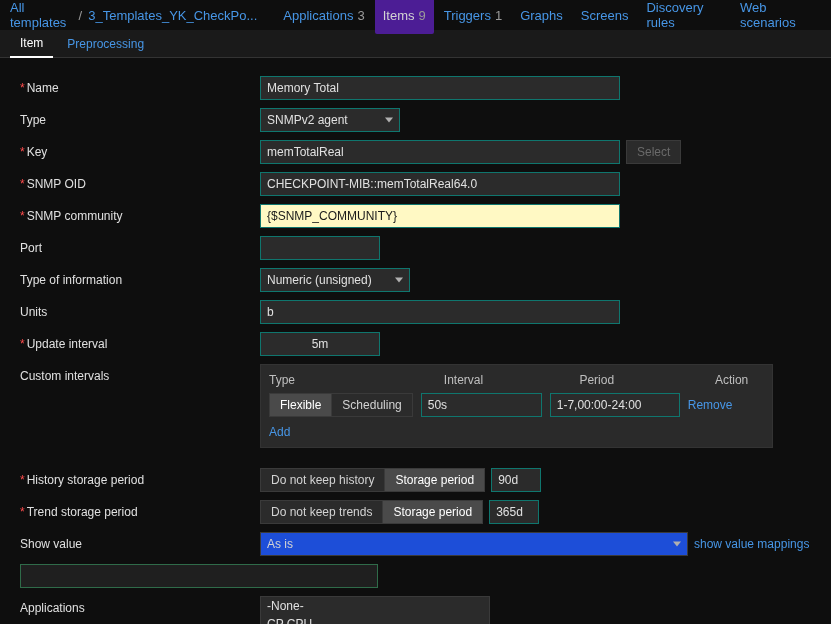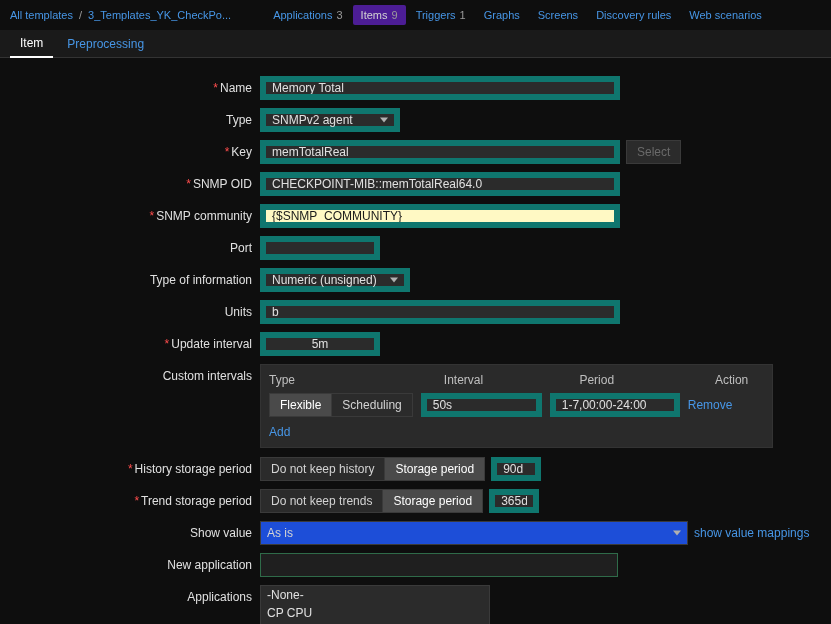--- a/index.html
+++ b/index.html
@@ -12,22 +12,22 @@
     overflow: hidden;
   }
   a, .link { color: #4796e6; text-decoration: none; cursor: pointer; }
 
   
   .topbar {
     height: 30px;
     display: flex; align-items: center;
     padding: 0 10px;
     background: #0e0e0e;
-    gap: 16px;
-    font-size: 11px;
+    gap: 0;
+    font-size: 13px;
   }
   .topbar .bc { display: flex; align-items: center; gap: 6px; }
   .topbar .bc .link { color: #4796e6; }
   .topbar .bc .sep { color: #9a9a9a; }
   .topnav { display: flex; gap: 2px; margin-left: 18px; }
   .topnav .navitem {
     padding: 4px 8px;
     color: #4796e6;
     border-radius: 2px;
     display: flex; align-items: center; gap: 4px;
@@ -62,31 +62,31 @@
   .form-area {
     padding: 18px 20px 20px 20px;
   }
   .row {
     display: flex;
     align-items: flex-start;
     margin-bottom: 8px;
   }
   .label {
     width: 240px;
-    text-align: right;
+    text-align: left;
     padding-right: 8px;
     padding-top: 5px;
     color: #e0e0e0;
   }
   .req { color: #ff4d4d; margin-right: 2px; }
   .field { flex: 1; display: flex; align-items: center; gap: 6px; flex-wrap: wrap; }
 
   .text-input, .select, .multiselect, .select-like {
     background: #2b2b2b;
-    border: 6px solid #0f766e;
+    border: 1px solid #0f766e;
     color: #e0e0e0;
     height: 24px;
     padding: 2px 6px;
     font-size: 12px;
     font-family: inherit;
   }
   .w360 { width: 360px; }
   .w120 { width: 120px; text-align: center; }
 
   .highlight-input {
@@ -338,21 +338,21 @@
           </div>
           <input class="text-input" style="width: 121px;" value="50s">
           <input class="text-input" style="width: 130px;" value="1-7,00:00-24:00">
           <span class="remove">Remove</span>
         </div>
         <span class="add">Add</span>
       </div>
     </div>
   </div>
 
-  <div class="row" style="margin-top:9px">
+  <div class="row" style="margin-top:20px">
     <div class="label">
       <span class="req">*</span><span>History storage period</span>
     </div>
     <div class="field">
       <div class="segmented">
         <div class="seg">Do not keep history</div>
         <div class="seg on">Storage period</div>
       </div>
       <input class="text-input" style="width: 50px;" value="90d">
     </div>
@@ -376,21 +376,20 @@
     <div class="field">
       <div class="wide-select-wrap">
         <span>As is</span>
         <span class="caret"></span>
       </div>
       <span class="link">show value mappings</span>
     </div>
   </div>
 
   <div class="row">
-    <div class="label">New application</div>
     <div class="field">
       <input class="text-input empty-box" style="border: 1px solid rgb(47, 107, 73); background: rgb(31, 31, 31);" value="">
     </div>
   </div>
 
   <div class="row">
     <div class="label">Applications</div>
     <div class="field">
       <div class="multi">
         <div class="opt">-None-</div>

